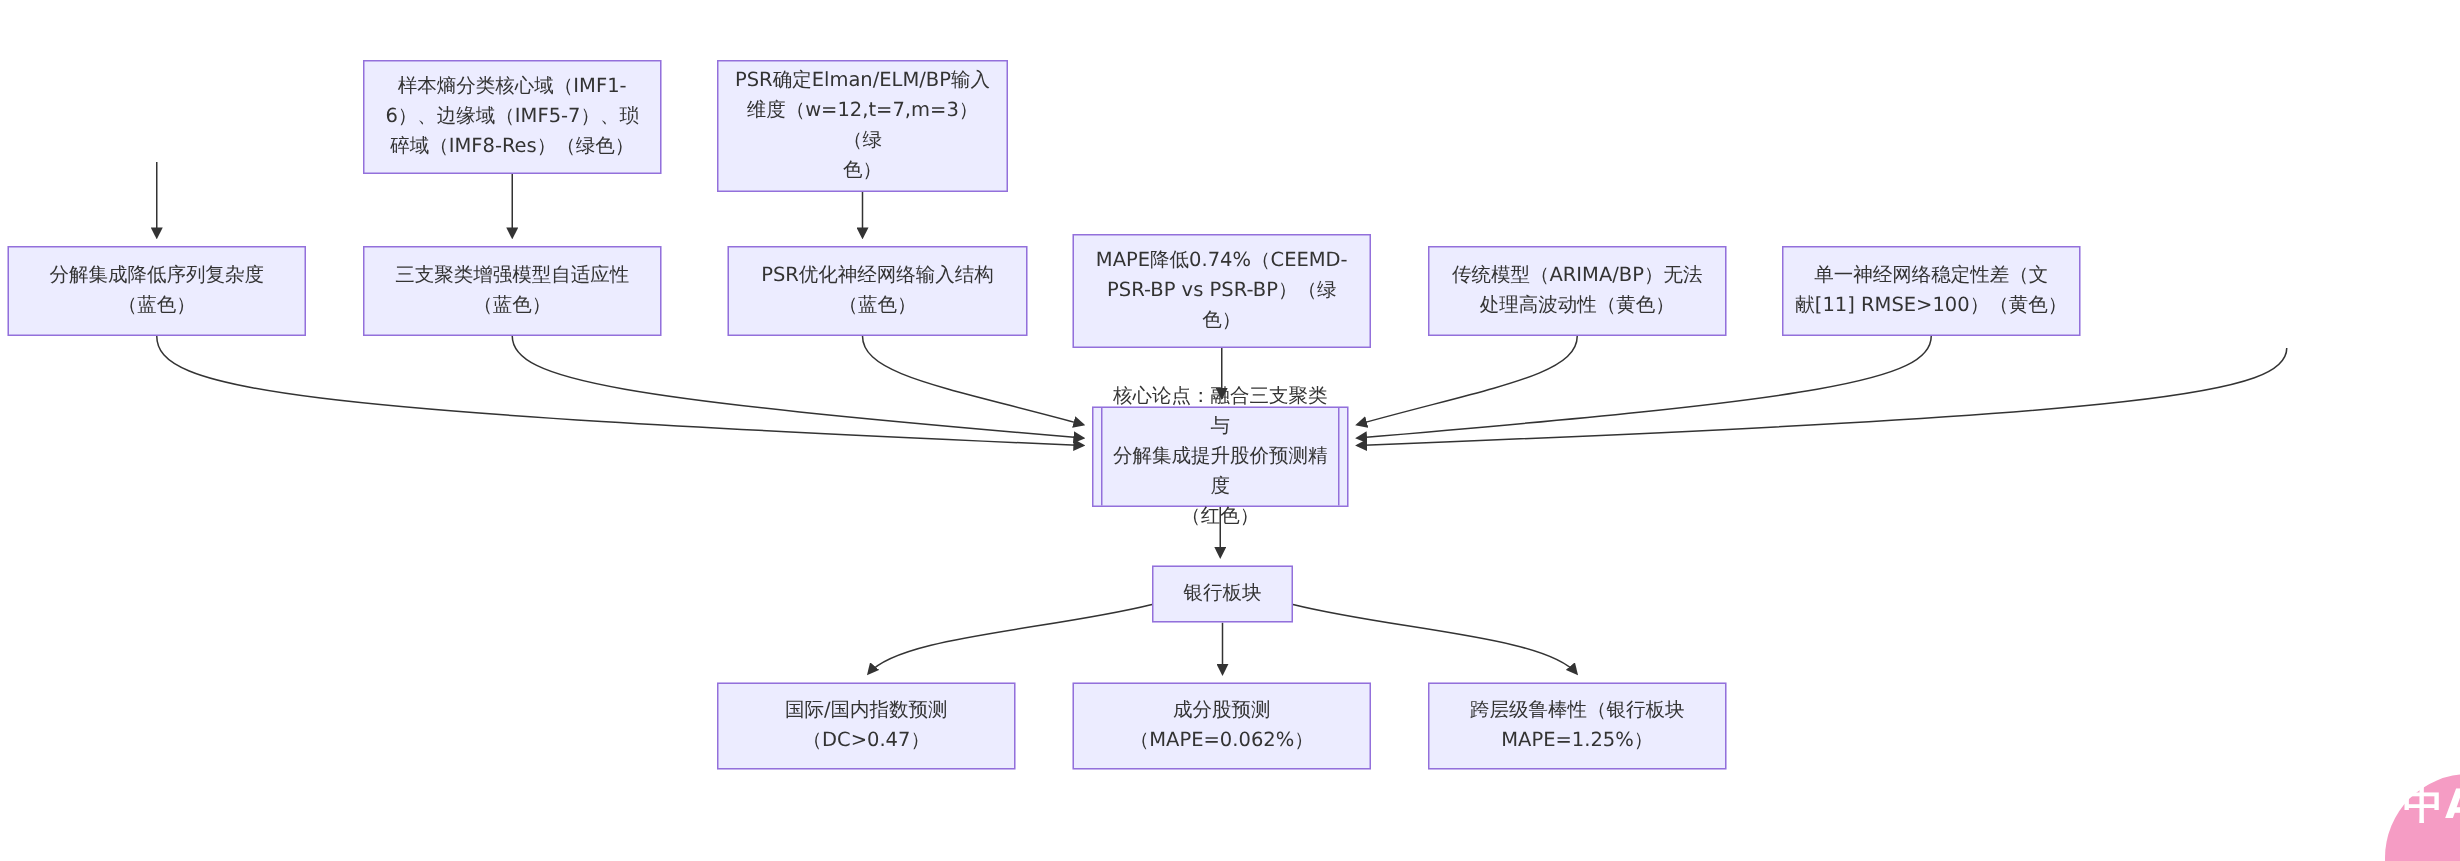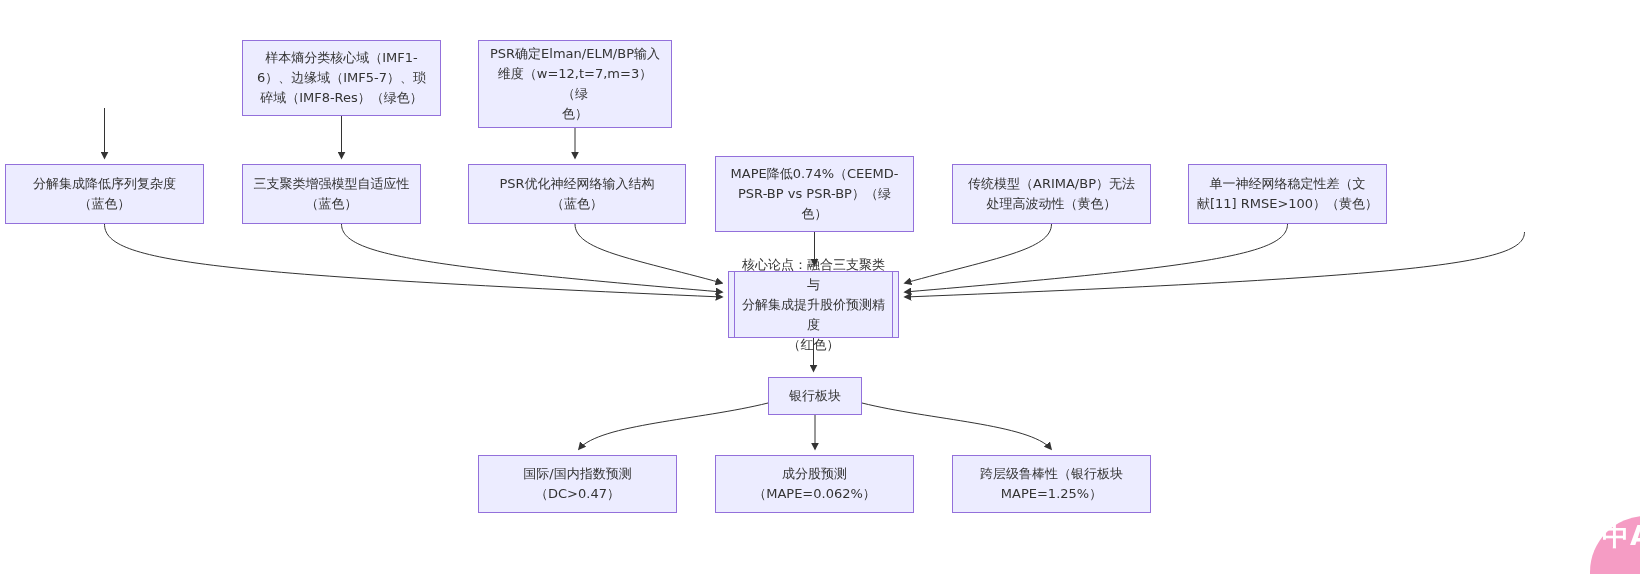--- a/index.html
+++ b/index.html
@@ -100,26 +100,26 @@
     <span class="lbl">PSR确定Elman/ELM/BP输入
 维度（w=12,t=7,m=3）（绿
 色）</span>
   </div>
 
   <div class="node" style="left:5px; top:164px; width:199px; height:60px">
     <span class="lbl">分解集成降低序列复杂度
 （蓝色）</span>
   </div>
 
-  <div class="node" style="left:242px; top:164px; width:179px; height:60px">
+  <div class="node" style="left:242px; top:164px; width:199px; height:60px">
     <span class="lbl">三支聚类增强模型自适应性
 （蓝色）</span>
   </div>
 
-  <div class="node" style="left:468px; top:164px; width:218px; height:60px">
+  <div class="node" style="left:485px; top:164px; width:200px; height:60px">
     <span class="lbl">PSR优化神经网络输入结构
 （蓝色）</span>
   </div>
 
   <div class="node" style="left:715px; top:156px; width:199px; height:76px">
     <span class="lbl">MAPE降低0.74%（CEEMD-
 PSR-BP vs PSR-BP）（绿
 色）</span>
   </div>
 

